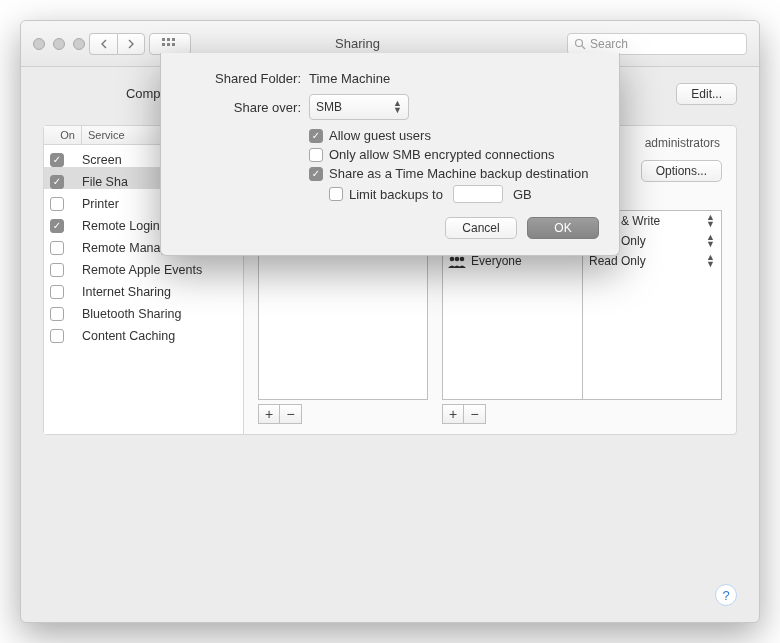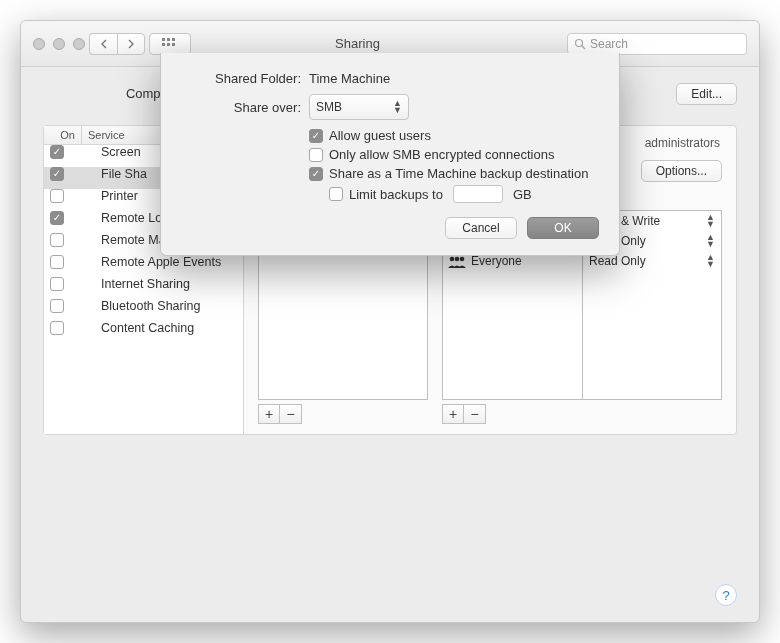--- a/index.html
+++ b/index.html
@@ -79,21 +79,21 @@
     background:#fff;
   }
   .svc-head {
     display:flex; font-size:11px; color:#555;
     border-bottom:1px solid #d6d6d6;
     background:linear-gradient(#fafafa,#efefef);
   }
   .svc-head .c1{width:38px;padding:3px 6px;border-right:1px solid #d6d6d6;text-align:right;}
   .svc-head .c2{flex:1;padding:3px 6px;}
   .svc-list{flex:1;overflow:auto}
-  .svc-row {display:flex;align-items:flex-start;height:22px;padding:0 6px;font-size:12.5px;gap:19px;}
+  .svc-row {display:flex;align-items:flex-end;height:22px;padding:0 6px;font-size:12.5px;}
   .svc-row.sel{background:#dcdcdc;}
   .svc-row .chk{width:32px;display:flex;align-items:center;}
 
   .right-area {
     flex:1; padding:10px 14px; display:flex; flex-direction:column;
   }
   .admins-hint{font-size:12px;color:#555;text-align:right;margin-bottom:10px;padding-right:2px;}
   .options-row{display:flex;justify-content:flex-end;margin-bottom:10px;}
   .options-btn{
     height:22px;padding:0 14px;background:linear-gradient(#fff,#f1f1f1);

